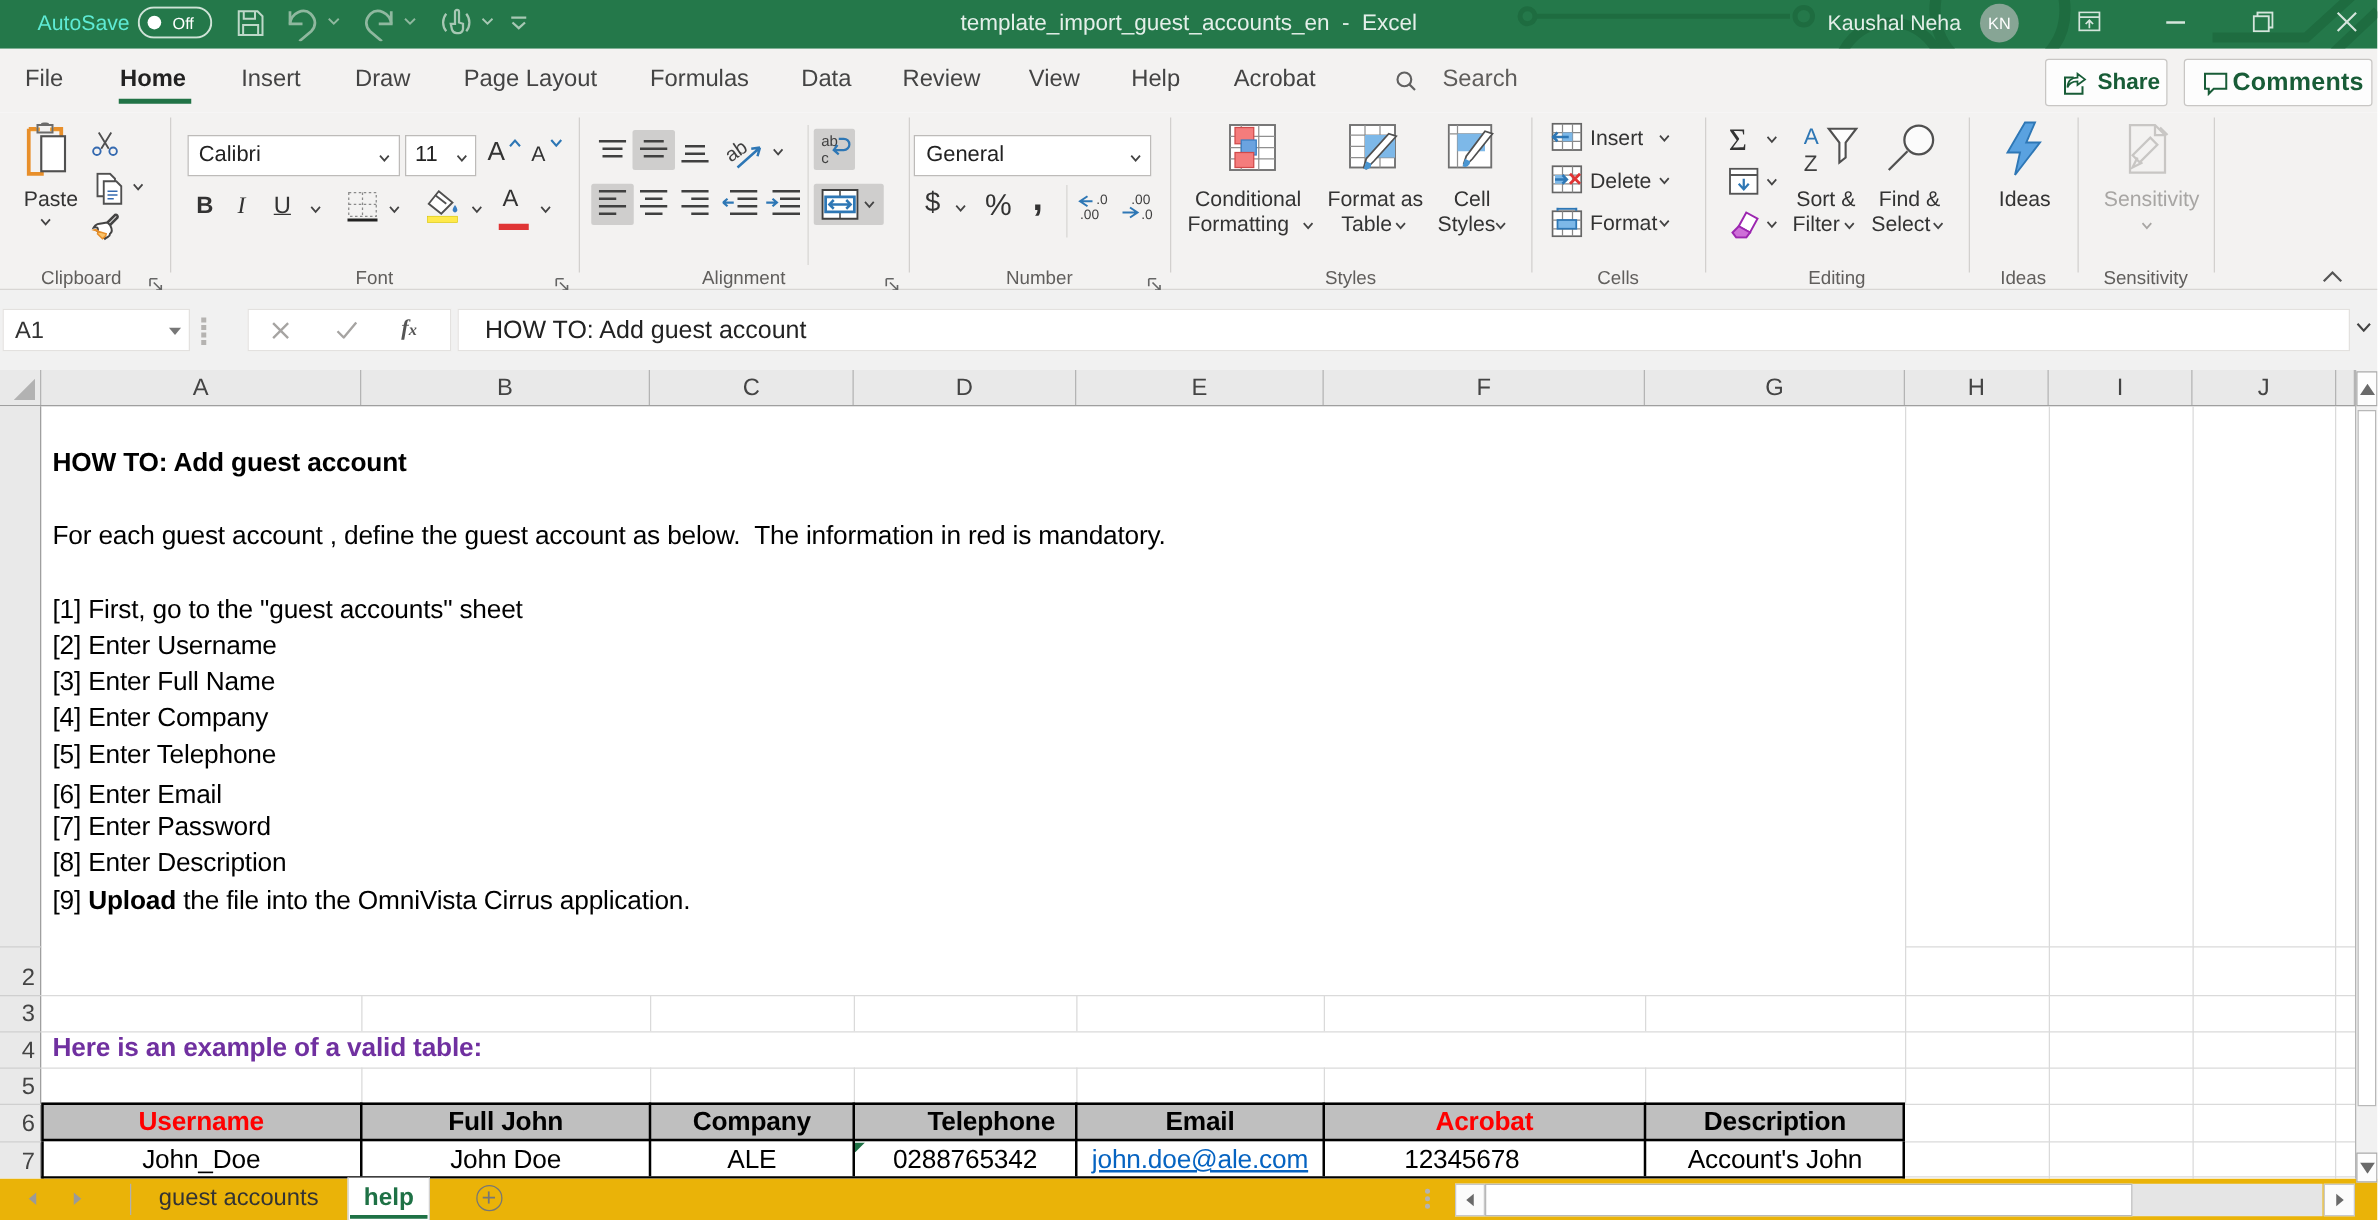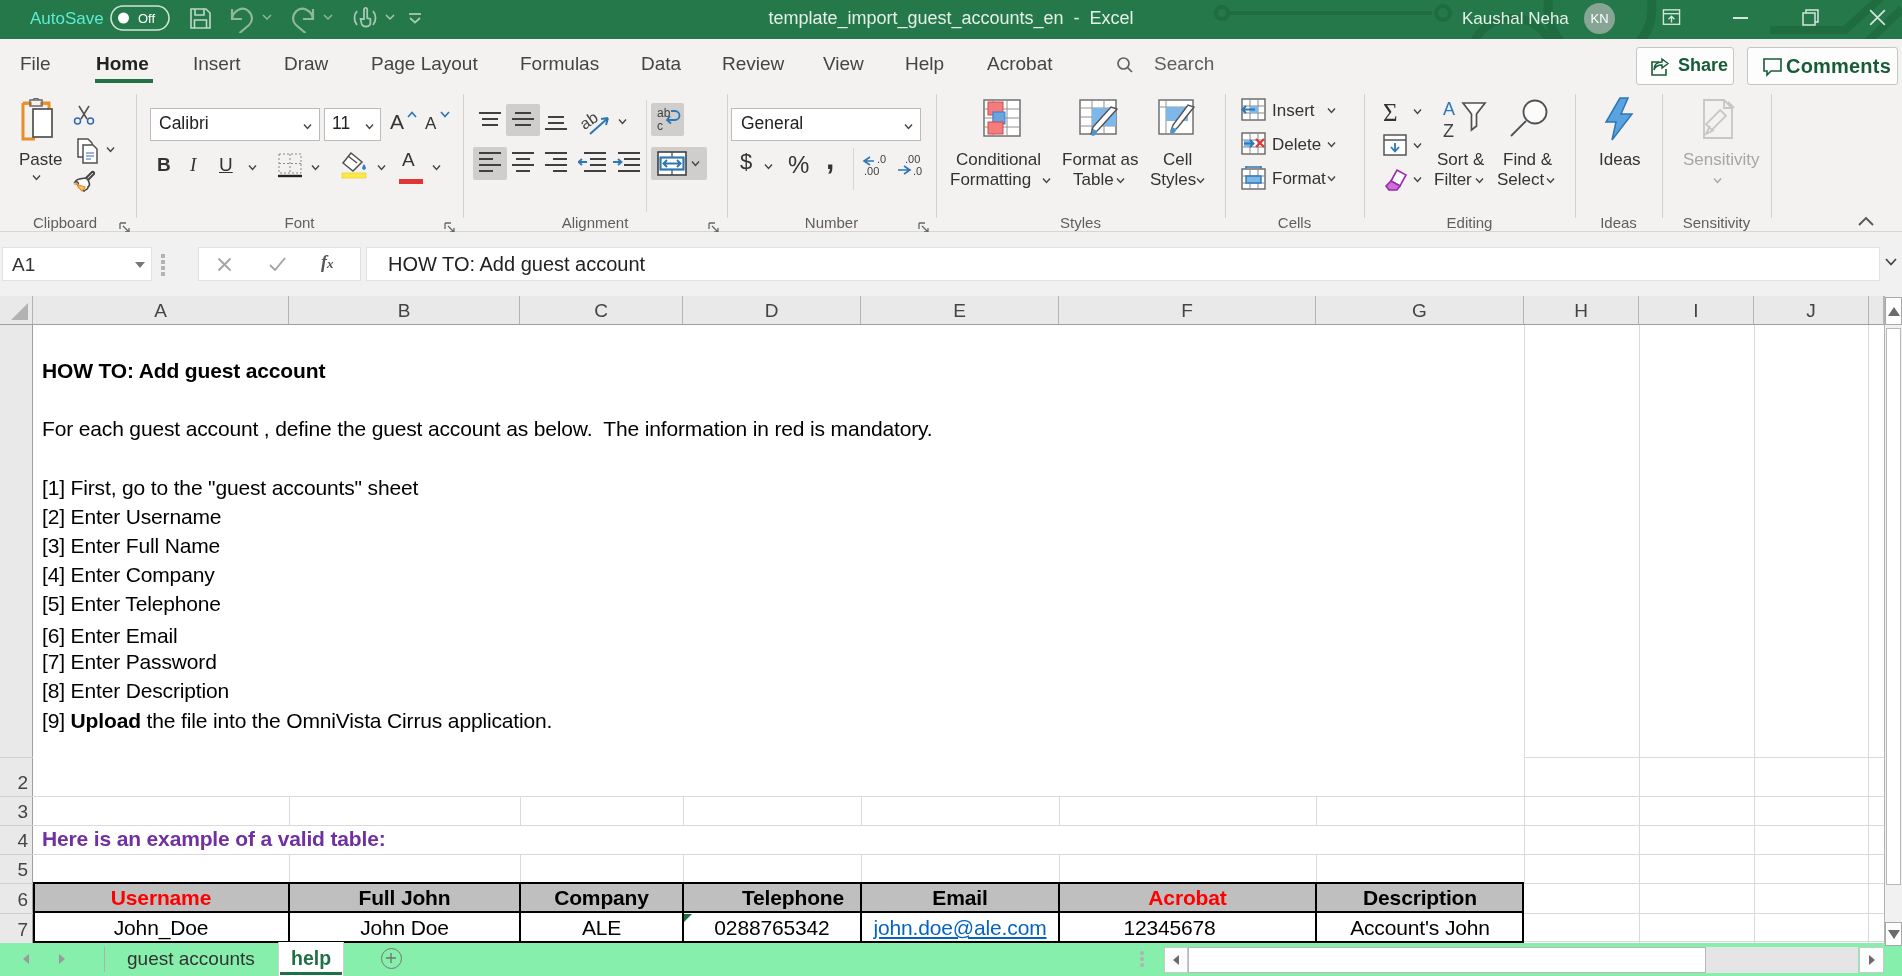--- a/index.html
+++ b/index.html
@@ -36,21 +36,21 @@
 
 #sheet { left:0; top:296px; width:1884px; height:647px; background:#fff; overflow:hidden; }
 .ch { position:absolute; top:0; height:28px; line-height:30px; text-align:center; font-size:19px; color:#444; border-right:1px solid #b4b4b4; }
 .rh { position:absolute; left:0; width:28px; font-size:19px; line-height:25px; color:#444; text-align:right; }
 .gl-v { position:absolute; width:1px; background:#dadada; }
 .gl-h { position:absolute; height:1px; background:#dadada; }
 .ctext { position:absolute; font-size:21px; line-height:25px; color:#000; white-space:pre; letter-spacing:-0.15px;}
 .tcell { position:absolute; font-size:21px; line-height:25px; text-align:center; white-space:pre; letter-spacing:-0.15px;}
 
 
-#tabbar { left:0; top:943px; width:1902px; height:33px; background:#86efac; }
+#tabbar { left:0; top:943px; width:1902px; height:33px; background:#eab308; }
 </style>
 </head>
 <body>
 
 <div id="titlebar" class="abs">
   <svg class="abs" style="left:0;top:0;" width="1902" height="39" viewBox="0 0 1902 39">
     <g stroke="#1e6c40" fill="none">
       <circle cx="1222" cy="13" r="6" stroke-width="4"></circle>
       <line x1="1228" y1="13" x2="1432" y2="13" stroke-width="4"></line>
       <circle cx="1443" cy="13" r="7" stroke-width="4"></circle>

